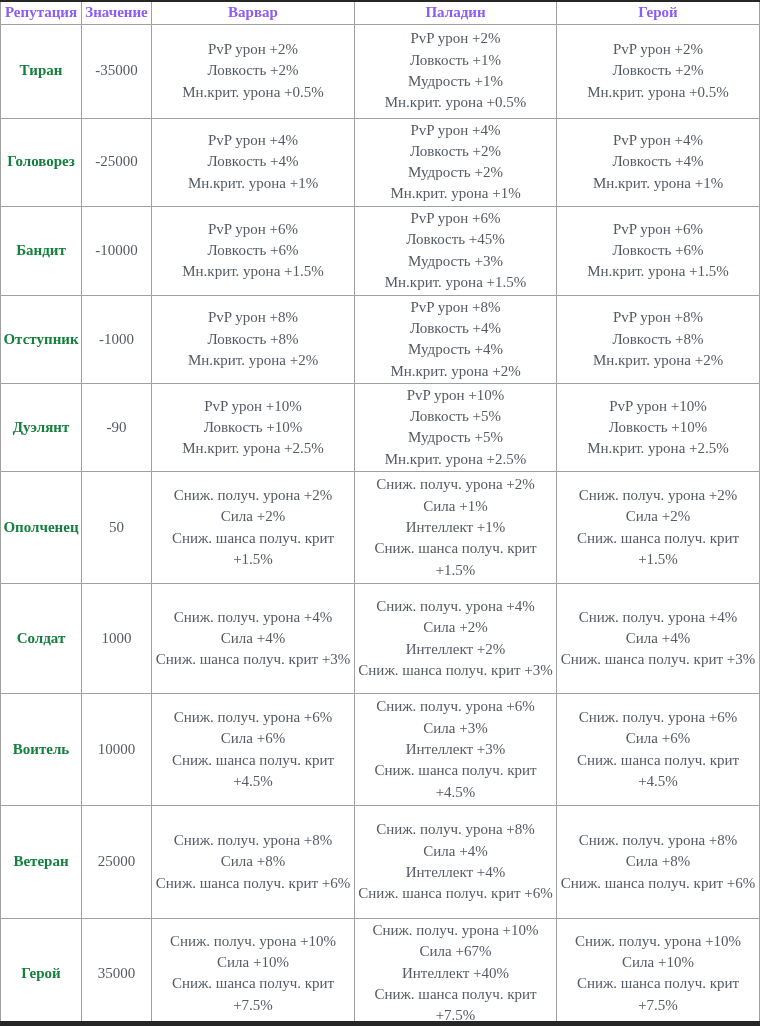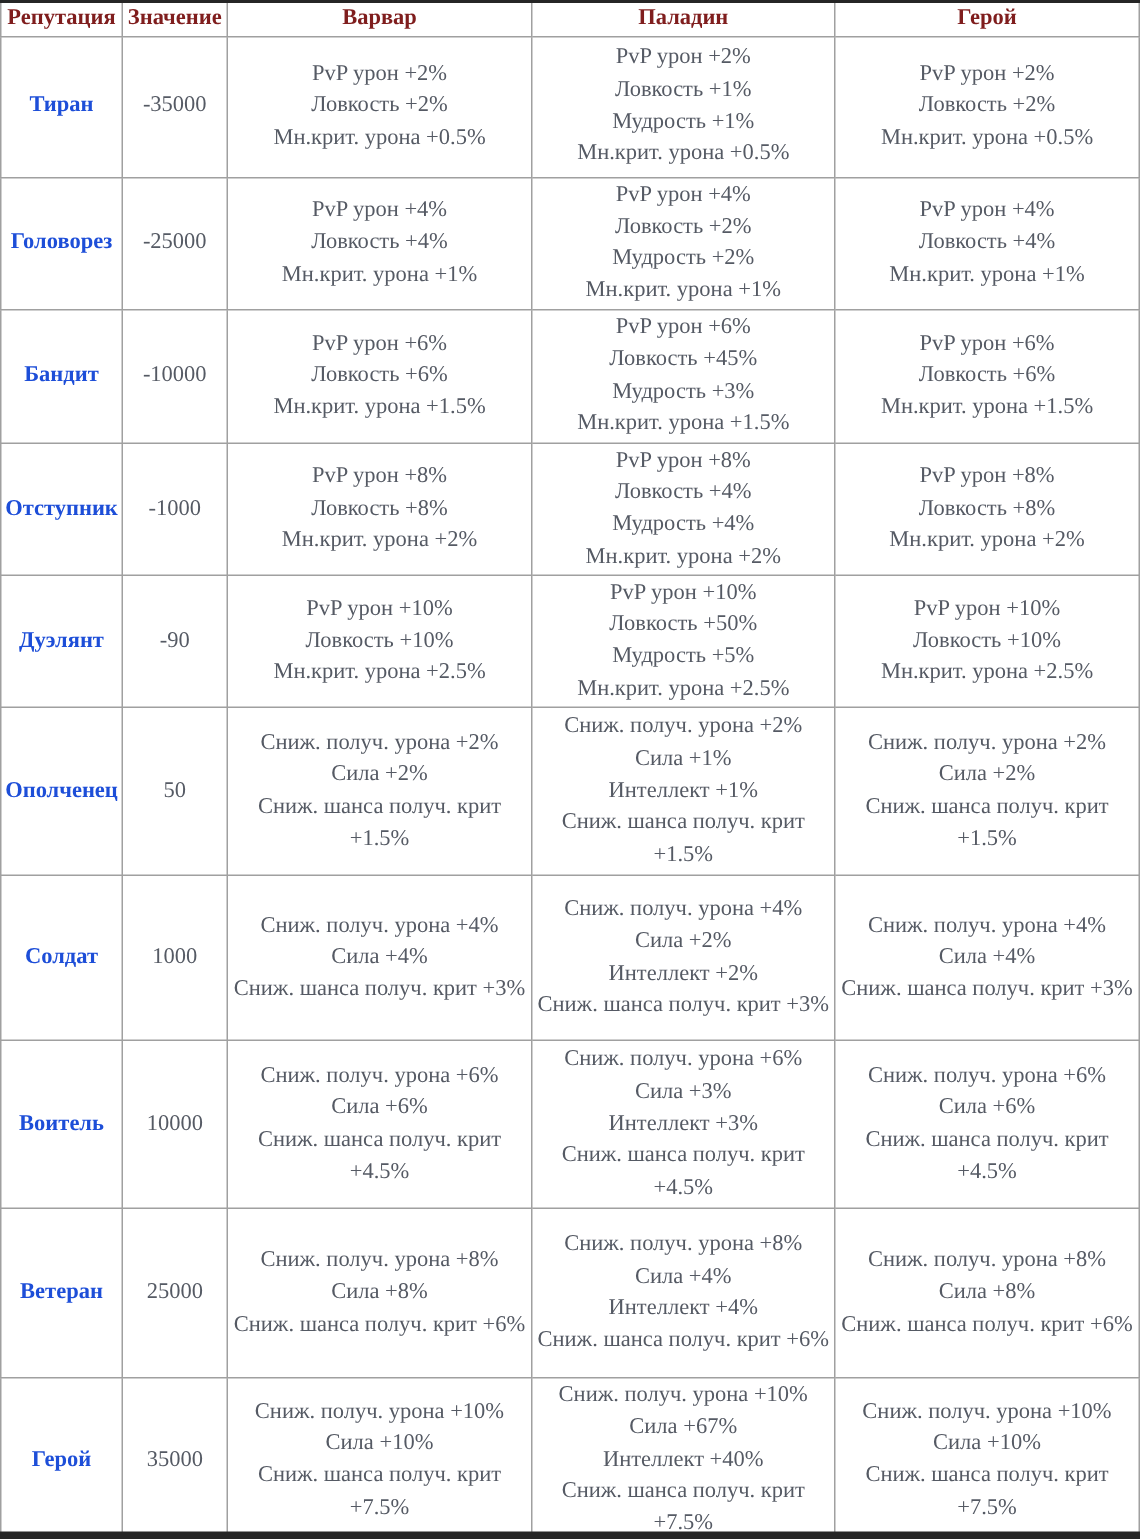--- a/index.html
+++ b/index.html
@@ -29,26 +29,26 @@
     text-align: center;
     vertical-align: middle;
     padding: 1px 3px;
     font-size: 15px;
     color: #555a64;
     line-height: 1.42;
     overflow: hidden;
   }
   th {
     font-weight: bold;
-    color: #7f1d1d;
+    color: #8b5cf6;
     padding: 0 1px;
   }
   td.name-cell {
     font-weight: bold;
-    color: #1d4ed8;
+    color: #15803d;
     padding: 0 1px;
   }
   thead tr { height: 23px; }
   tbody tr:nth-child(1)  { height: 94px; }
   tbody tr:nth-child(2)  { height: 88px; }
   tbody tr:nth-child(3)  { height: 89px; }
   tbody tr:nth-child(4)  { height: 88px; }
   tbody tr:nth-child(5)  { height: 86px; }
   tbody tr:nth-child(6)  { height: 112px; }
   tbody tr:nth-child(7)  { height: 110px; }
@@ -168,21 +168,21 @@
         <tr>
           <td class="name-cell">Дуэлянт</td>
           <td class="value-cell">-90</td>
           <td class="bonus-cell">
             <div class="line">PvP урон +10%</div>
             <div class="line">Ловкость +10%</div>
             <div class="line">Мн.крит. урона +2.5%</div>
           </td>
           <td class="bonus-cell">
             <div class="line">PvP урон +10%</div>
-            <div class="line">Ловкость +50%</div>
+            <div class="line">Ловкость +5%</div>
             <div class="line">Мудрость +5%</div>
             <div class="line">Мн.крит. урона +2.5%</div>
           </td>
           <td class="bonus-cell">
             <div class="line">PvP урон +10%</div>
             <div class="line">Ловкость +10%</div>
             <div class="line">Мн.крит. урона +2.5%</div>
           </td>
         </tr>
         <tr>

